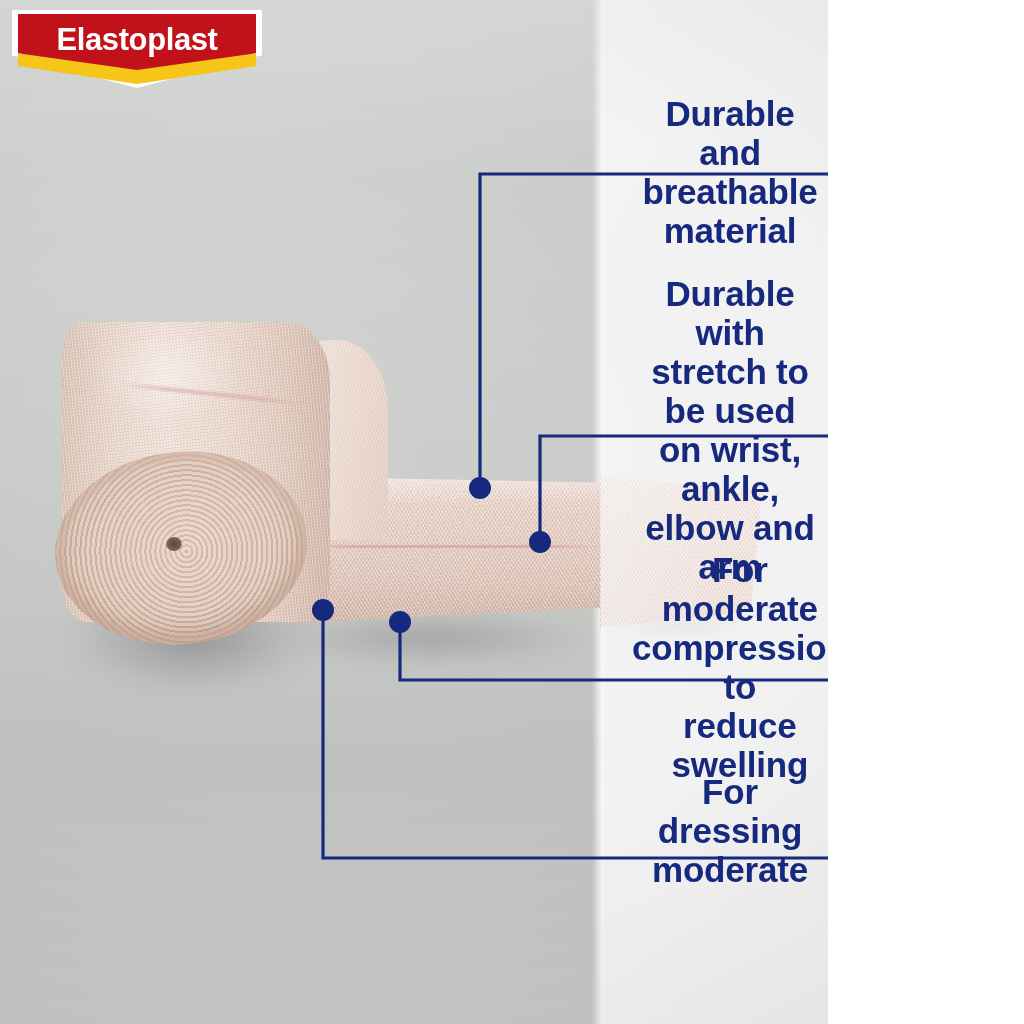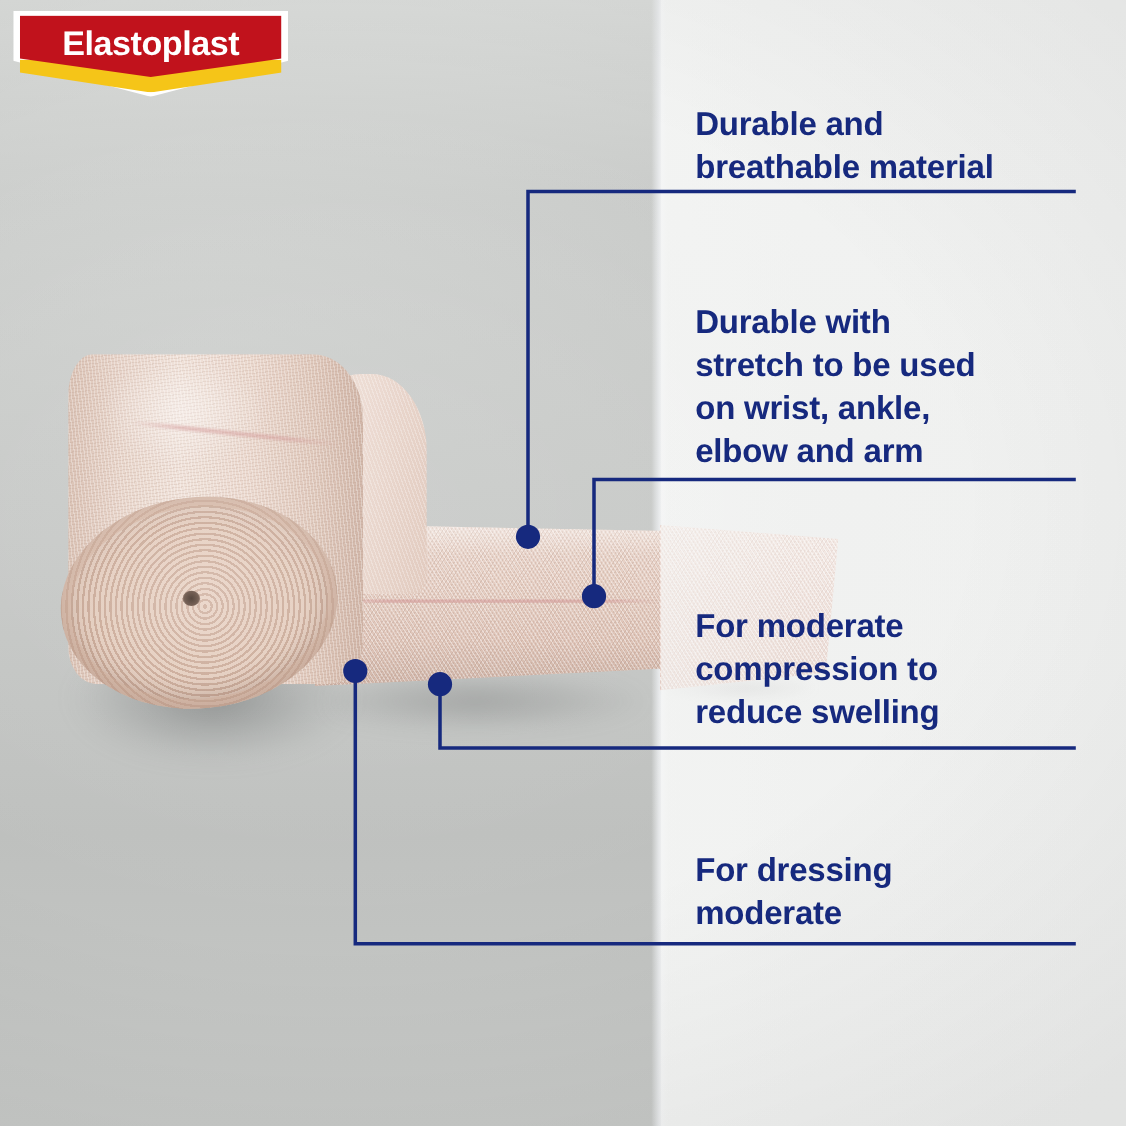--- a/index.html
+++ b/index.html
@@ -2,21 +2,21 @@
 <html><head>
 <meta charset="utf-8">
 <style>
   html, body {
     margin: 0;
     padding: 0;
     background: #ffffff;
   }
   #stage {
     position: relative;
-    width: 1024px;
+    width: 828px;
     height: 1024px;
     overflow: hidden;
     font-family: "Liberation Sans", sans-serif;
     background: #cbcdcb;
   }
 
   
   .bg-base {
     position: absolute;
     left: 0; top: 0; width: 1024px; height: 1024px;
@@ -213,25 +213,26 @@
     background: linear-gradient(90deg, rgba(244,245,244,0.55) 0%, rgba(244,245,244,0.25) 30%, rgba(244,245,244,0.0) 100%);
     pointer-events: none;
   }
 
   
   .callouts { position: absolute; left: 0; top: 0; width: 1024px; height: 1024px; }
   .c-text {
     position: absolute;
     color: #16297e;
     font-weight: bold;
-    font-size: 30px;
+    font-size: 35px;
     line-height: 39px;
     letter-spacing: -0.2px;
     white-space: pre-line;
     font-family: "Liberation Sans", sans-serif;
+    text-align: center;
   }
 </style>
 </head>
 <body>
 
 <div id="stage">
 
   <div class="bg-base"></div>
   <div class="bg-wall"></div>
   <div class="bg-panel"></div>

